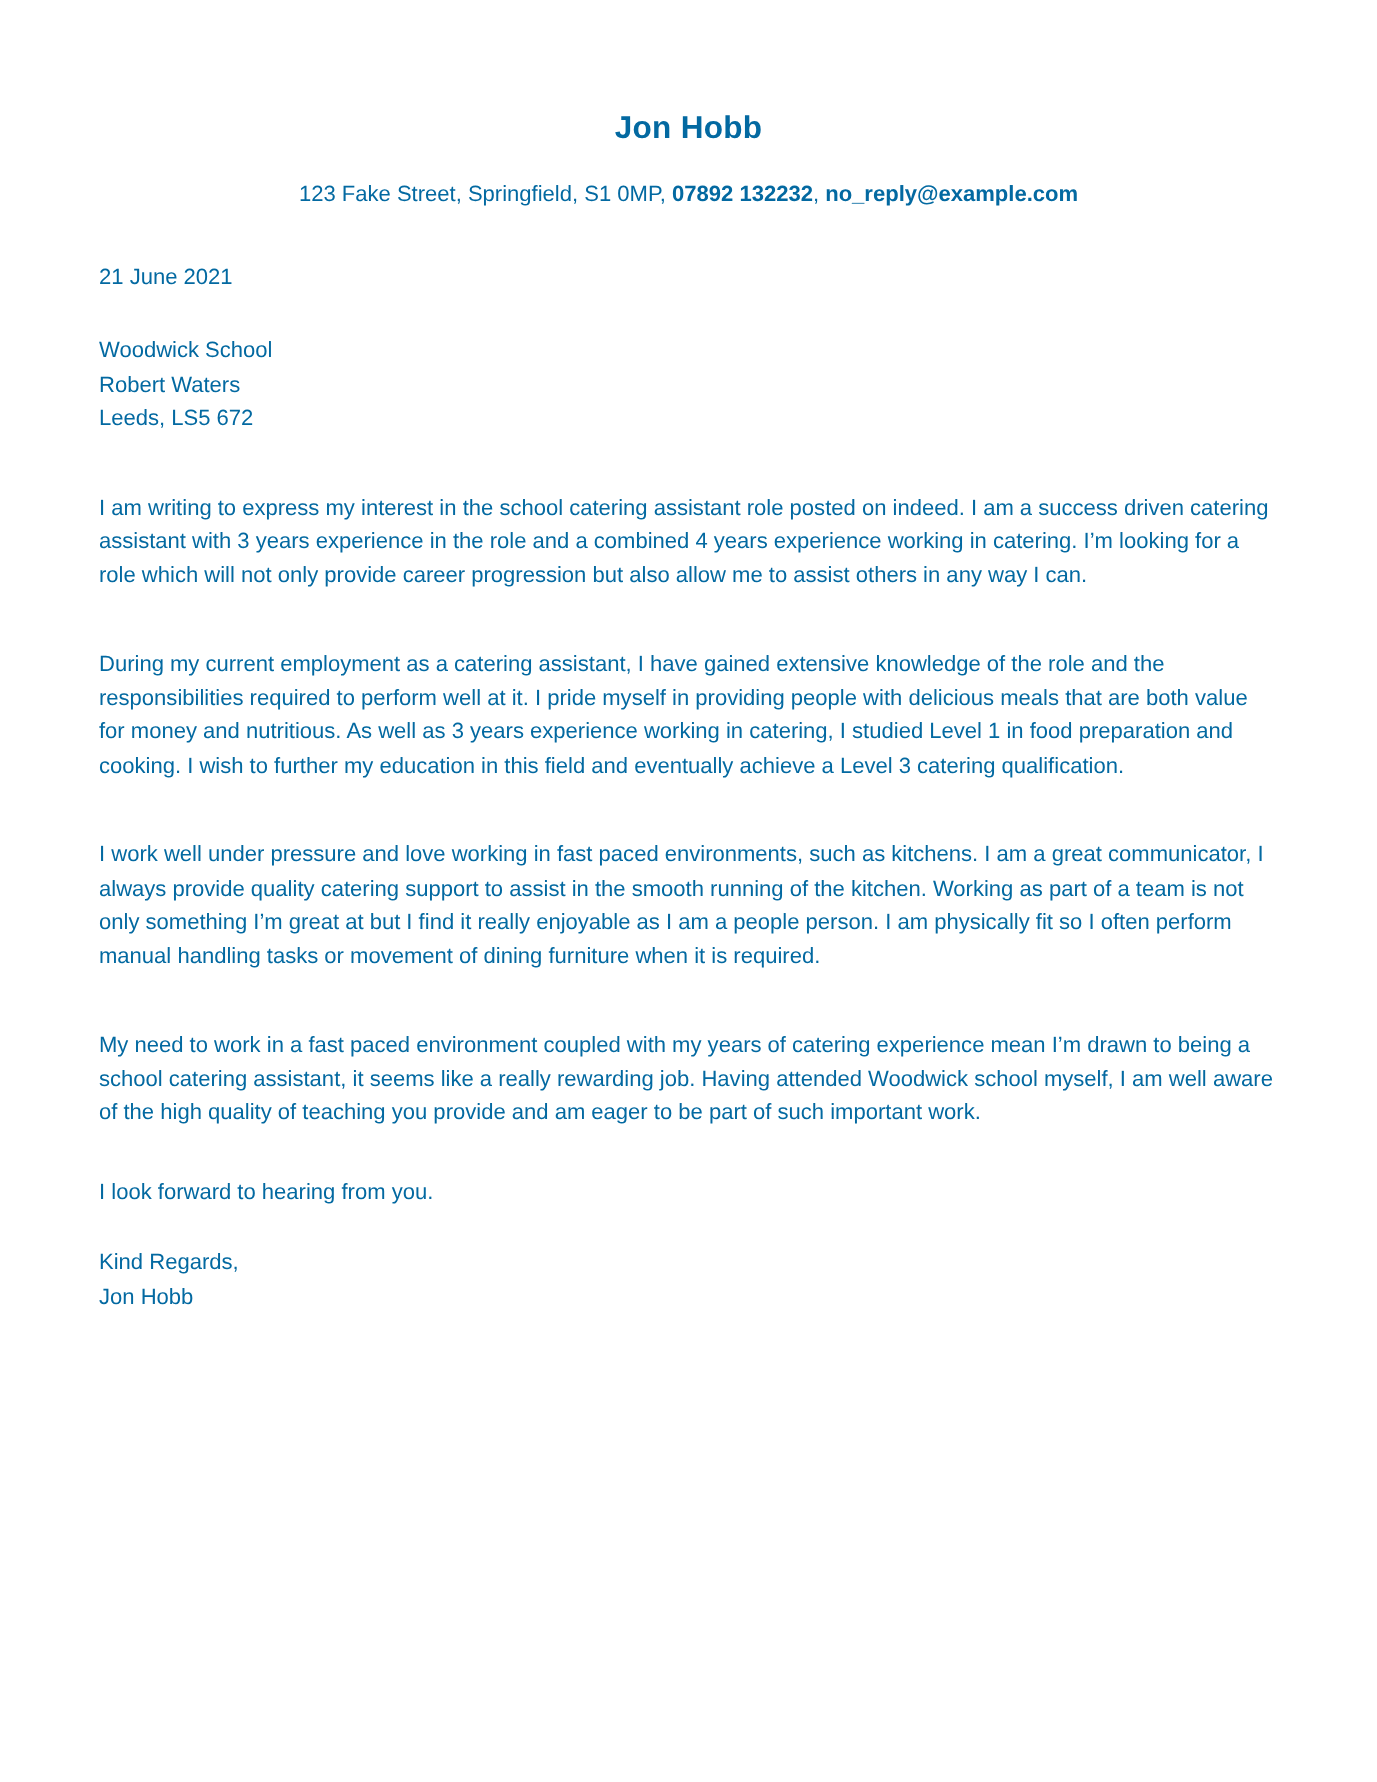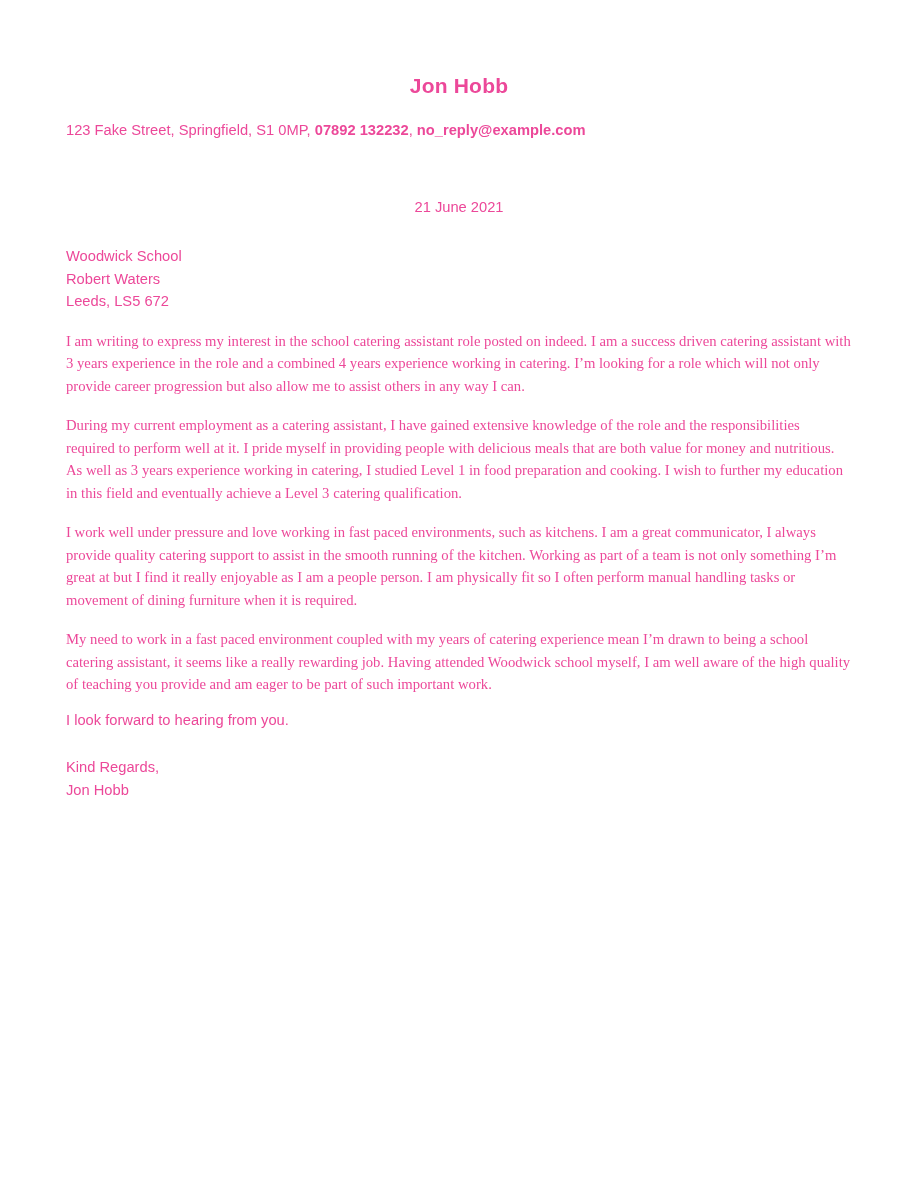--- a/index.html
+++ b/index.html
@@ -4,52 +4,52 @@
 <style>
   * { margin: 0; padding: 0; box-sizing: border-box; }
   html, body { background: #ffffff; }
   .page {
     position: relative;
     width: 918px;
     height: 1188px;
     margin: 0 auto;
     background: #ffffff;
     font-family: "Liberation Sans", "DejaVu Sans", sans-serif;
-    color: #ec4899;
+    color: #0369a1;
     overflow: hidden;
   }
   .content {
     padding: 0 66px;
   }
   .letter-name {
     margin-top: 73px;
     text-align: center;
     font-size: 21px;
     font-weight: bold;
     line-height: 26px;
     letter-spacing: 0.2px;
   }
   .contact-line {
     margin-top: 20px;
-    text-align: left;
+    text-align: center;
     font-size: 14.7px;
     line-height: 22.5px;
   }
   .contact-line .bold { font-weight: bold; }
   .body-text, .date-line, .recipient-line, .salutation,
   .paragraph, .closing-line, .signoff-line, .signature-line {
     font-size: 14.7px;
     line-height: 22.5px;
     text-align: left;
   }
-  .date-line { margin-top: 54px; text-align: center; }
+  .date-line { margin-top: 32px; }
   .recipient-block { margin-top: 27px; }
   .salutation { margin-top: 45px; }
-  .paragraph { margin-top: 17px; font-family: Liberation Serif, serif; }
-  .closing-line { margin-top: 13px; }
+  .paragraph { margin-top: 37px; }
+  .closing-line { margin-top: 30px; }
   .signoff-block { margin-top: 25px; }
 </style>
 </head>
 <body>
 
 <div class="page">
   <div class="content">
 
     <div class="letter-name">Jon Hobb</div>
 

